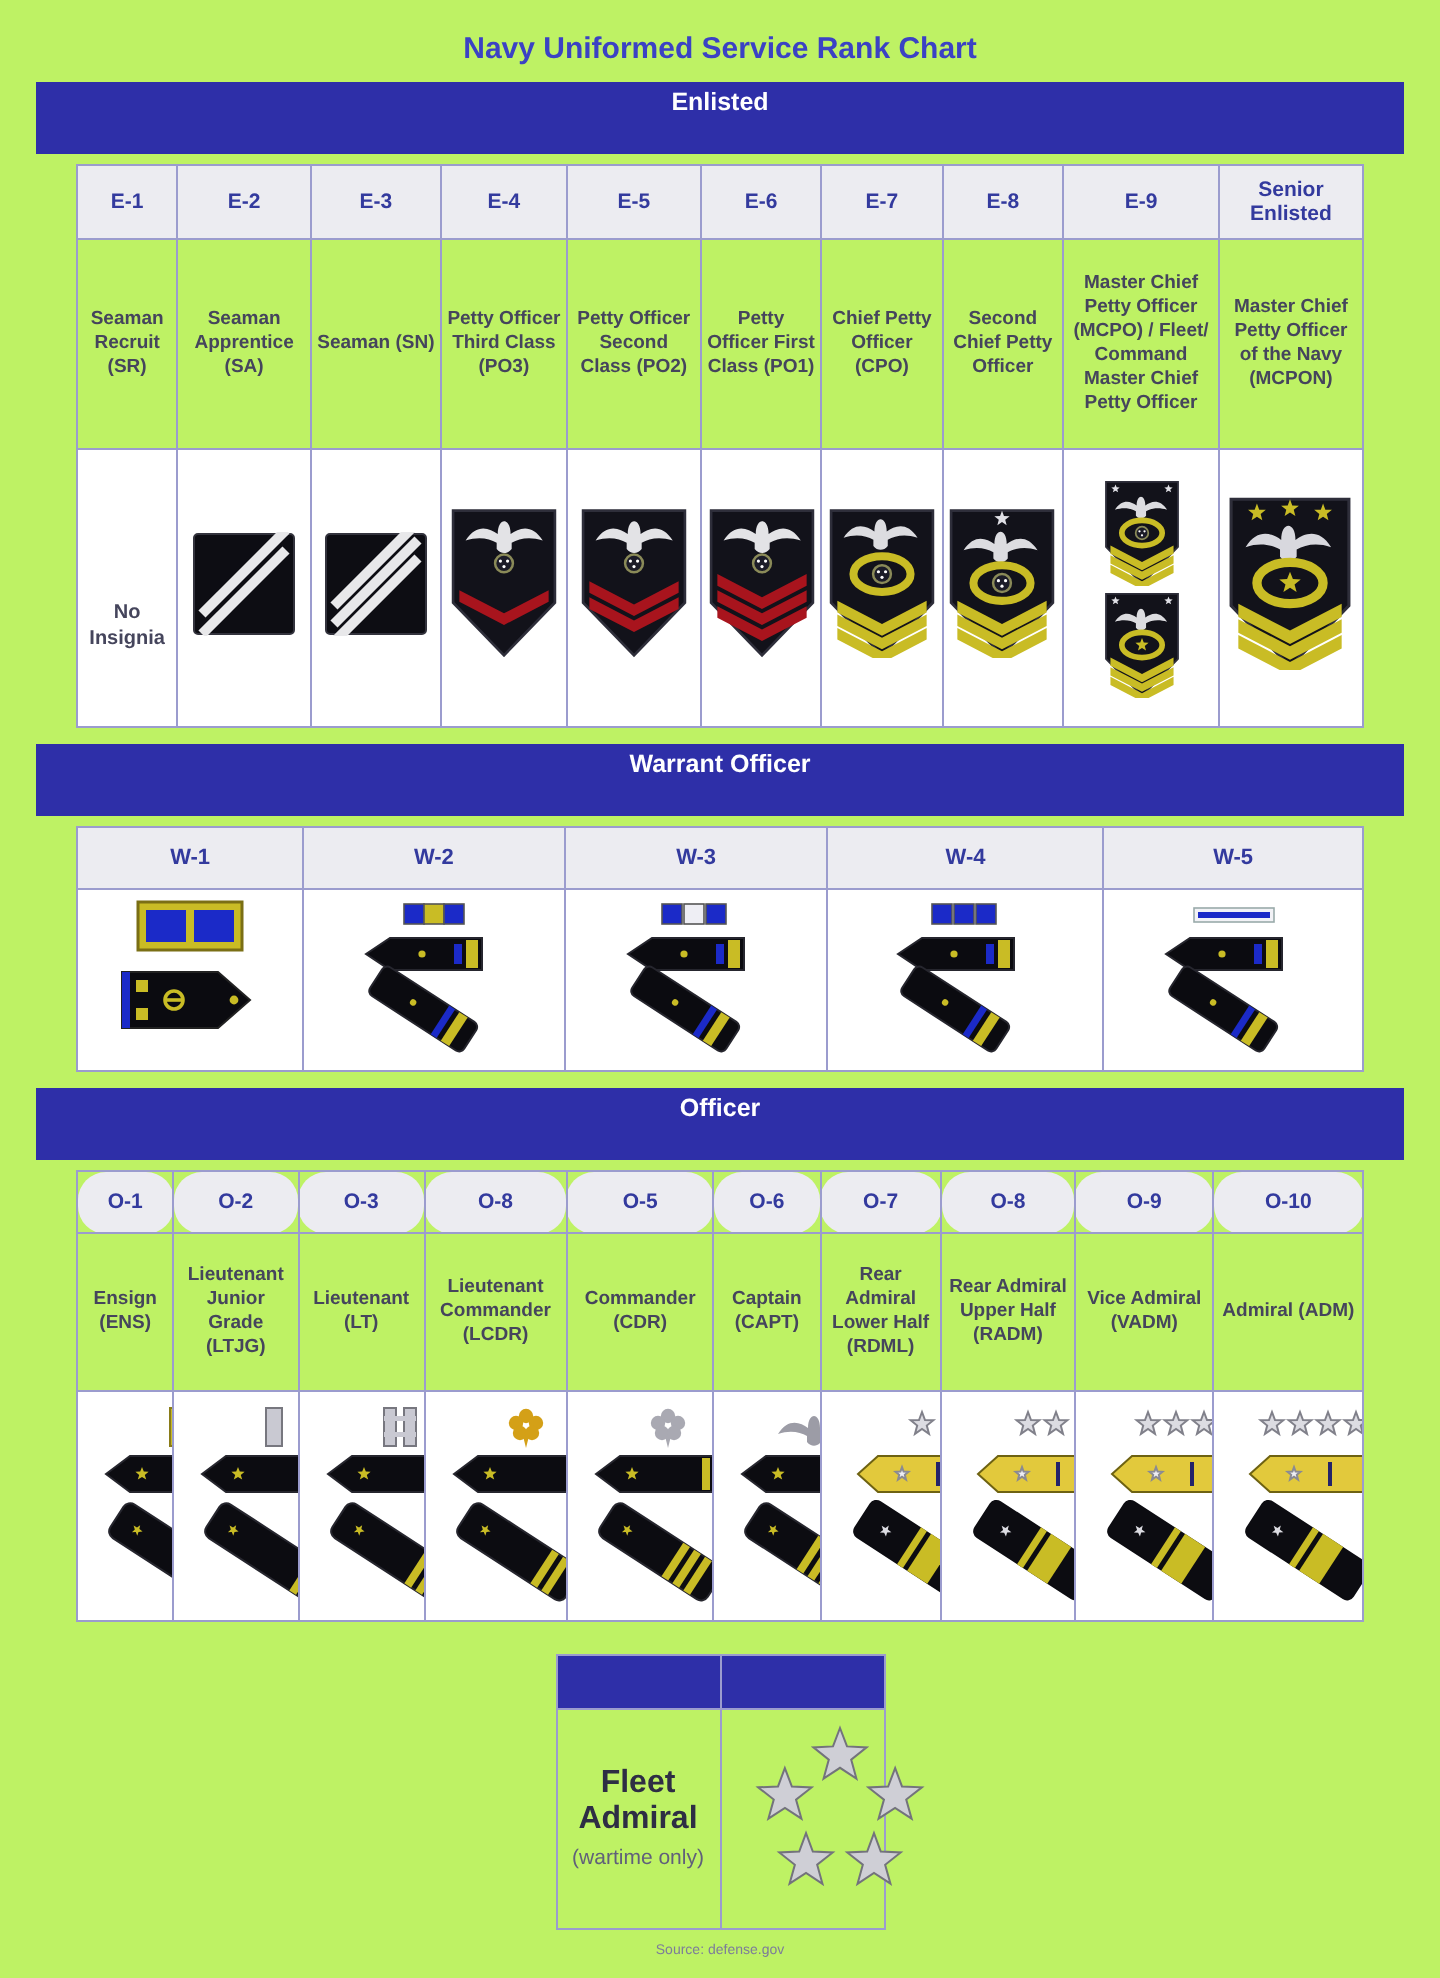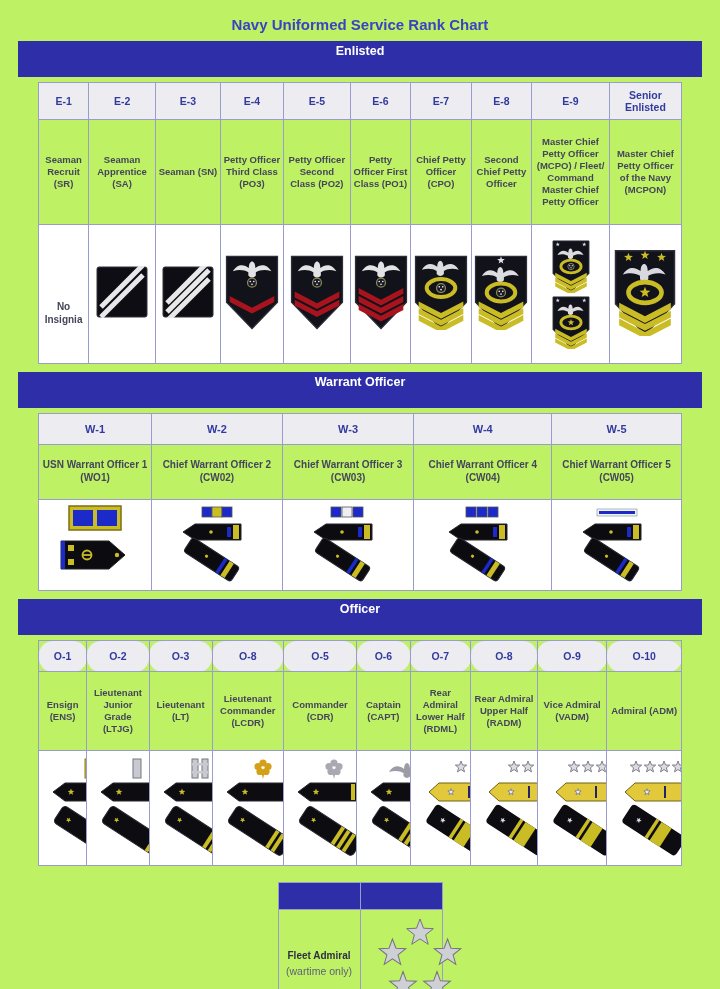--- a/index.html
+++ b/index.html
@@ -22,21 +22,21 @@
   .warrant td.name-cell{height:52px;font-size:10px;}
   .warrant td.insignia-cell{height:88px;}
   .officer td.grade-cell{height:28px;border-radius:14px;}
   .officer td.name-cell{height:76px;}
   .officer td.insignia-cell{height:110px;padding-top:3px;}
   .stack{display:flex;flex-direction:column;align-items:center;gap:3px;}
   table.fleet-table{width:165px;margin:16px auto 0 auto;border-collapse:collapse;table-layout:fixed;}
   table.fleet-table td{border:1px solid var(--grid);text-align:center;vertical-align:middle;}
   td.fleet-header{height:24px;background:var(--banner);border-color:#fff;border-bottom-color:var(--grid);}
   td.fleet-name-cell{height:92px;padding:4px;}
-  .fleet-name{font-size:10px;font-weight:bold;color:#2e2e44;}
+  .fleet-name{font-size:16px;font-weight:bold;color:#2e2e44;}
   .fleet-qualifier{font-size:10.5px;color:#60607a;margin-top:3px;line-height:1.35;}
   .source-note{margin-top:7px;text-align:center;font-size:7px;color:var(--source_text);}
 </style>
 </head>
 <body>
 
 <div class="page">
   <h1 class="page-title">Navy Uniformed Service Rank Chart</h1>
 
   <div id="sections">
@@ -216,27 +216,20 @@
           <col style="width: 21.4%;">
           <col style="width: 20.2%;">
         </colgroup>
         <tbody>
           <tr>
             <td class="grade-cell">W-1</td>
             <td class="grade-cell">W-2</td>
             <td class="grade-cell">W-3</td>
             <td class="grade-cell">W-4</td>
             <td class="grade-cell">W-5</td>
-          </tr>
-          <tr>
-            <td class="name-cell">USN Warrant Officer 1 (WO1)</td>
-            <td class="name-cell">Chief Warrant Officer 2 (CW02)</td>
-            <td class="name-cell">Chief Warrant Officer 3 (CW03)</td>
-            <td class="name-cell">Chief Warrant Officer 4 (CW04)</td>
-            <td class="name-cell">Chief Warrant Officer 5 (CW05)</td>
           </tr>
           <tr>
             <td class="insignia-cell"><svg width="92" height="80" viewBox="0 0 92 80">
                 <rect x="20" y="3" width="52" height="24" fill="#c9bc25" stroke="#7a6f15" stroke-width="1.5"></rect>
       <rect x="24" y="7" width="20" height="16" fill="#1b2ac8"></rect>
                 <rect x="48" y="7" width="20" height="16" fill="#1b2ac8"></rect>
                 <polygon points="12,38 60,38 76,52 60,66 12,66" fill="#0b0b10" stroke="#222"></polygon>
       <rect x="12" y="38" width="4" height="28" fill="#1b2ac8"></rect>
       <rect x="19" y="42" width="6" height="6" fill="#c9bc25"></rect>
                 <rect x="19" y="56" width="6" height="6" fill="#c9bc25"></rect>

